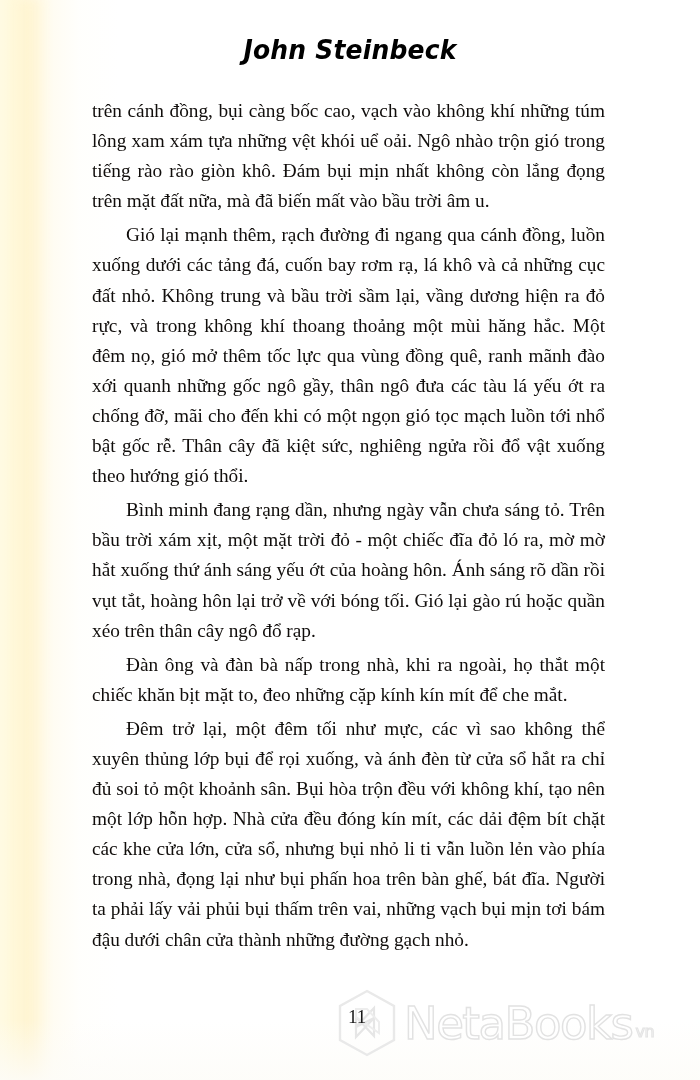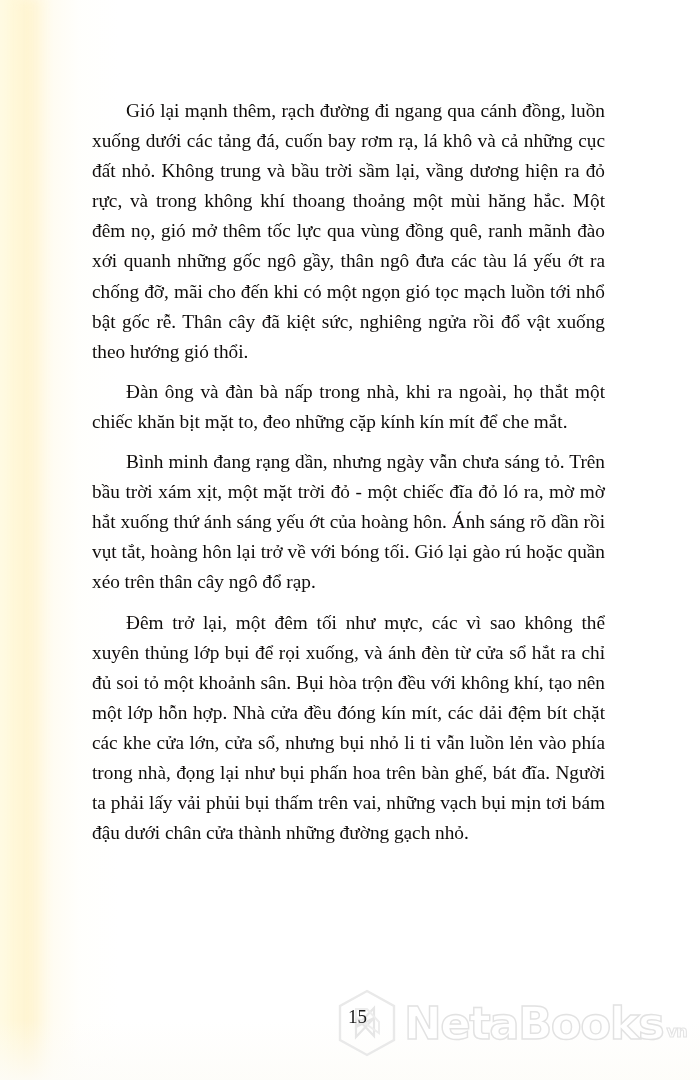--- a/index.html
+++ b/index.html
@@ -96,21 +96,21 @@
     color: #100d0b;
     font-size: 19.3px;
     line-height: 30.1px;
     text-align: justify;
     text-align-last: left;
     -webkit-hyphens: none;
     hyphens: none;
     word-spacing: -0.1px;
   }
   .para + .para {
-    margin-top: 10px;
+    margin-top: 4px;
   }
   .para.indent {
     text-indent: 34px;
   }
   
   .para.last {
     text-align: justify;
     text-align-last: justify;
   }
 
@@ -135,21 +135,21 @@
   .wm-hex svg {
     display: block;
     width: 62px;
     height: 68px;
   }
   .wm-words {
     margin-left: 6px;
     display: flex;
     align-items: baseline;
     font-family: "DejaVu Sans", sans-serif;
-    font-weight: 700;
+    font-weight: 400;
     white-space: nowrap;
     justify-content: space-between;
   }
   .wm-main {
     font-size: 45px;
     letter-spacing: -1.5px;
     color: #ffffff;
     -webkit-text-stroke: 1.4px #e2e2e2;
     text-shadow: 0 0 0.5px #e8e8e8;
   }
@@ -176,38 +176,42 @@
 </style>
 </head>
 <body>
 
 <div class="page-scan-left"></div>
 <div class="page-scan-left-warm"></div>
 <div class="page-scan-bottom"></div>
 
 <div class="page">
 
+  <div class="running-head">
+    <span class="title">John Steinbeck</span>
+  </div>
 
   <div class="textblock">
+    <p class="para">trên cánh đồng, bụi càng bốc cao, vạch vào không khí những túm lông xam xám tựa những vệt khói uể oải. Ngô nhào trộn gió trong tiếng rào rào giòn khô. Đám bụi mịn nhất không còn lắng đọng trên mặt đất nữa, mà đã biến mất vào bầu trời âm u.</p>
     <p class="para indent">Gió lại mạnh thêm, rạch đường đi ngang qua cánh đồng, luồn xuống dưới các tảng đá, cuốn bay rơm rạ, lá khô và cả những cục đất nhỏ. Không trung và bầu trời sầm lại, vầng dương hiện ra đỏ rực, và trong không khí thoang thoảng một mùi hăng hắc. Một đêm nọ, gió mở thêm tốc lực qua vùng đồng quê, ranh mãnh đào xới quanh những gốc ngô gầy, thân ngô đưa các tàu lá yếu ớt ra chống đỡ, mãi cho đến khi có một ngọn gió tọc mạch luồn tới nhổ bật gốc rễ. Thân cây đã kiệt sức, nghiêng ngửa rồi đổ vật xuống theo hướng gió thổi.</p>
+    <p class="para indent">Bình minh đang rạng dần, nhưng ngày vẫn chưa sáng tỏ. Trên bầu trời xám xịt, một mặt trời đỏ - một chiếc đĩa đỏ ló ra, mờ mờ hắt xuống thứ ánh sáng yếu ớt của hoàng hôn. Ánh sáng rõ dần rồi vụt tắt, hoàng hôn lại trở về với bóng tối. Gió lại gào rú hoặc quần xéo trên thân cây ngô đổ rạp.</p>
     <p class="para indent">Đàn ông và đàn bà nấp trong nhà, khi ra ngoài, họ thắt một chiếc khăn bịt mặt to, đeo những cặp kính kín mít để che mắt.</p>
-    <p class="para indent">Bình minh đang rạng dần, nhưng ngày vẫn chưa sáng tỏ. Trên bầu trời xám xịt, một mặt trời đỏ - một chiếc đĩa đỏ ló ra, mờ mờ hắt xuống thứ ánh sáng yếu ớt của hoàng hôn. Ánh sáng rõ dần rồi vụt tắt, hoàng hôn lại trở về với bóng tối. Gió lại gào rú hoặc quần xéo trên thân cây ngô đổ rạp.</p>
     <p class="para indent">Đêm trở lại, một đêm tối như mực, các vì sao không thể xuyên thủng lớp bụi để rọi xuống, và ánh đèn từ cửa sổ hắt ra chỉ đủ soi tỏ một khoảnh sân. Bụi hòa trộn đều với không khí, tạo nên một lớp hỗn hợp. Nhà cửa đều đóng kín mít, các dải đệm bít chặt các khe cửa lớn, cửa sổ, nhưng bụi nhỏ li ti vẫn luồn lẻn vào phía trong nhà, đọng lại như bụi phấn hoa trên bàn ghế, bát đĩa. Người ta phải lấy vải phủi bụi thấm trên vai, những vạch bụi mịn tơi bám đậu dưới chân cửa thành những đường gạch nhỏ.</p>
   </div>
 
   <div class="watermark">
     <div class="wm-hex">
       <svg viewBox="0 0 62 68" xmlns="http://www.w3.org/2000/svg">
         <polygon points="31,2 58,17 58,51 31,66 4,51 4,17" fill="none" stroke="#e9e9e9" stroke-width="2.4"></polygon>
         <polygon points="20,48 20,38 38,19 38,29" fill="none" stroke="#e6e6e6" stroke-width="2.2"></polygon>
         <polygon points="20,38 20,28 38,47 38,29" fill="none" stroke="#e6e6e6" stroke-width="2.2"></polygon>
         <polygon points="20,28 20,20 31,20 43,33 43,44" fill="none" stroke="#ededed" stroke-width="2"></polygon>
       </svg>
     </div>
     <div class="wm-words">
       <span class="wm-main">NetaBooks</span>
       <span class="wm-tld">vn</span>
     </div>
   </div>
 
-  <div class="folio">15</div>
+  <div class="folio">11</div>
 
 </div>
 
 </body></html>

